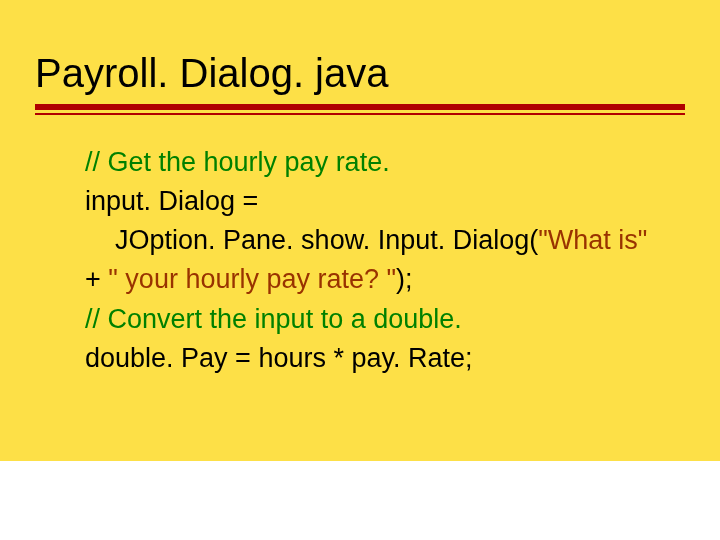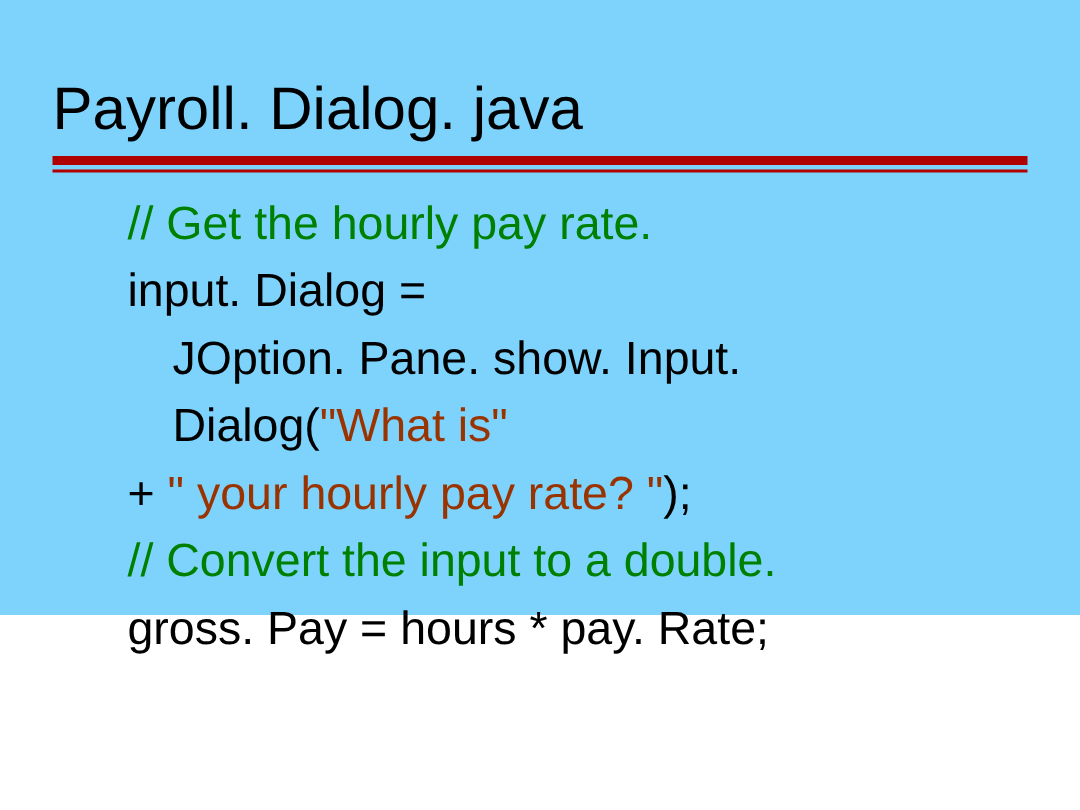--- a/index.html
+++ b/index.html
@@ -6,23 +6,23 @@
     margin: 0;
     padding: 0;
     width: 720px;
     height: 540px;
     background: #ffffff;
     font-family: Verdana, Geneva, sans-serif;
     overflow: hidden;
   }
   .slide {
     width: 720px;
-    height: 410px;
+    height: 461px;
     position: relative;
-    background: #7dd3fc;
+    background: #fde047;
     box-sizing: border-box;
     padding: 50px 35px 0 35px;
   }
   .title {
     font-size: 40px;
     font-weight: 400;
     color: #000000;
     margin: 0 0 8px 0;
     padding: 0;
     line-height: 1.15;
@@ -31,24 +31,24 @@
     height: 6px;
     background: #b00000;
     margin-top: 6px;
   }
   .rule-thin {
     height: 2px;
     background: #b00000;
     margin-top: 3px;
   }
   .body {
-    margin-top: 12px;
+    margin-top: 28px;
     padding-left: 50px;
     padding-right: 30px;
-    font-size: 31px;
+    font-size: 27px;
     line-height: 1.45;
     color: #000000;
   }
   .body p {
     margin: 0;
   }
   .comment {
     color: #008000;
   }
   .string {
@@ -70,16 +70,16 @@
   <div class="body">
     <p class="indent1"><span class="comment">// Get the hourly pay rate.</span></p>
     <p class="indent1"><span>input. Dialog =</span></p>
     <p class="indent2">
       <span>JOption. Pane. show. Input. Dialog(</span><span class="string">"What is"</span>
     </p>
     <p class="indentNeg">
       <span>+  </span><span class="string">" your hourly pay rate? "</span><span>);</span>
     </p>
     <p class="indent1"><span class="comment">// Convert the input to a double.</span></p>
-    <p class="indent1"><span>gross. Pay = hours * pay. Rate;</span></p>
+    <p class="indent1"><span>double. Pay = hours * pay. Rate;</span></p>
   </div>
 
 </div>
 
 </body></html>

